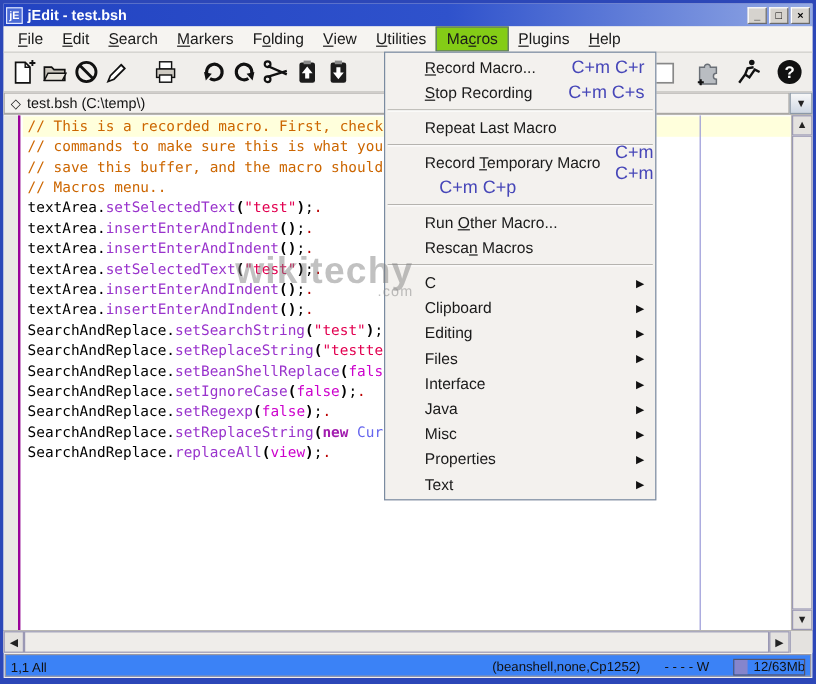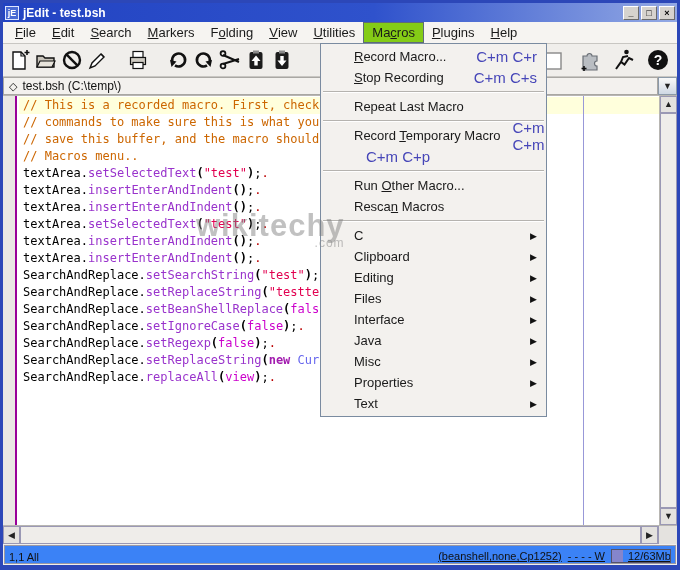--- a/index.html
+++ b/index.html
@@ -77,21 +77,21 @@
   .hscroll { flex:1; display:flex; background:#eceae7; }
   .sb-btn.h { width:17px; flex:0 0 17px; height:100%; line-height:16px; }
   .h-thumb { flex:1; background:#efedea; border:1px solid #9a98b4; }
   .grip { flex:0 0 19px; background:#e4e2df; border-left:1px solid #9a98b4; }
 
   
   .statusbar { flex:0 0 19px; background:#3b82f6; border:1px solid #9a98a4;
     margin:1px; display:flex; align-items:flex-end; font-size:11px; color:#111;
     padding:0 4px; white-space:nowrap; }
   .status-left { flex:1; }
-  .status-right { display:flex; align-items:center; gap:6px;text-decoration:underline; }
+  .status-right { display:flex; align-items:center; gap:20px; }
   .mem-gauge { position:relative; width:60px; height:14px; border:1px solid #55536a;
     text-align:center; line-height:13px; font-size:11px; overflow:hidden; }
   .mem-fill { position:absolute; left:0; top:0; bottom:0; width:19%; background:#8585cc; }
   .mem-text { position:relative;margin-left:16px; }
 
   
   .popup { position:absolute; left:320px; top:43px; width:227px; z-index:10;
     background:#f3f1ee; border:1px solid #7a8ba0; padding:2px 1px;
     font-size:13px; color:#1a1a1a; }
   .popup .pitem { height:21px; display:flex; align-items:center; padding:0 8px 0 32px; }

